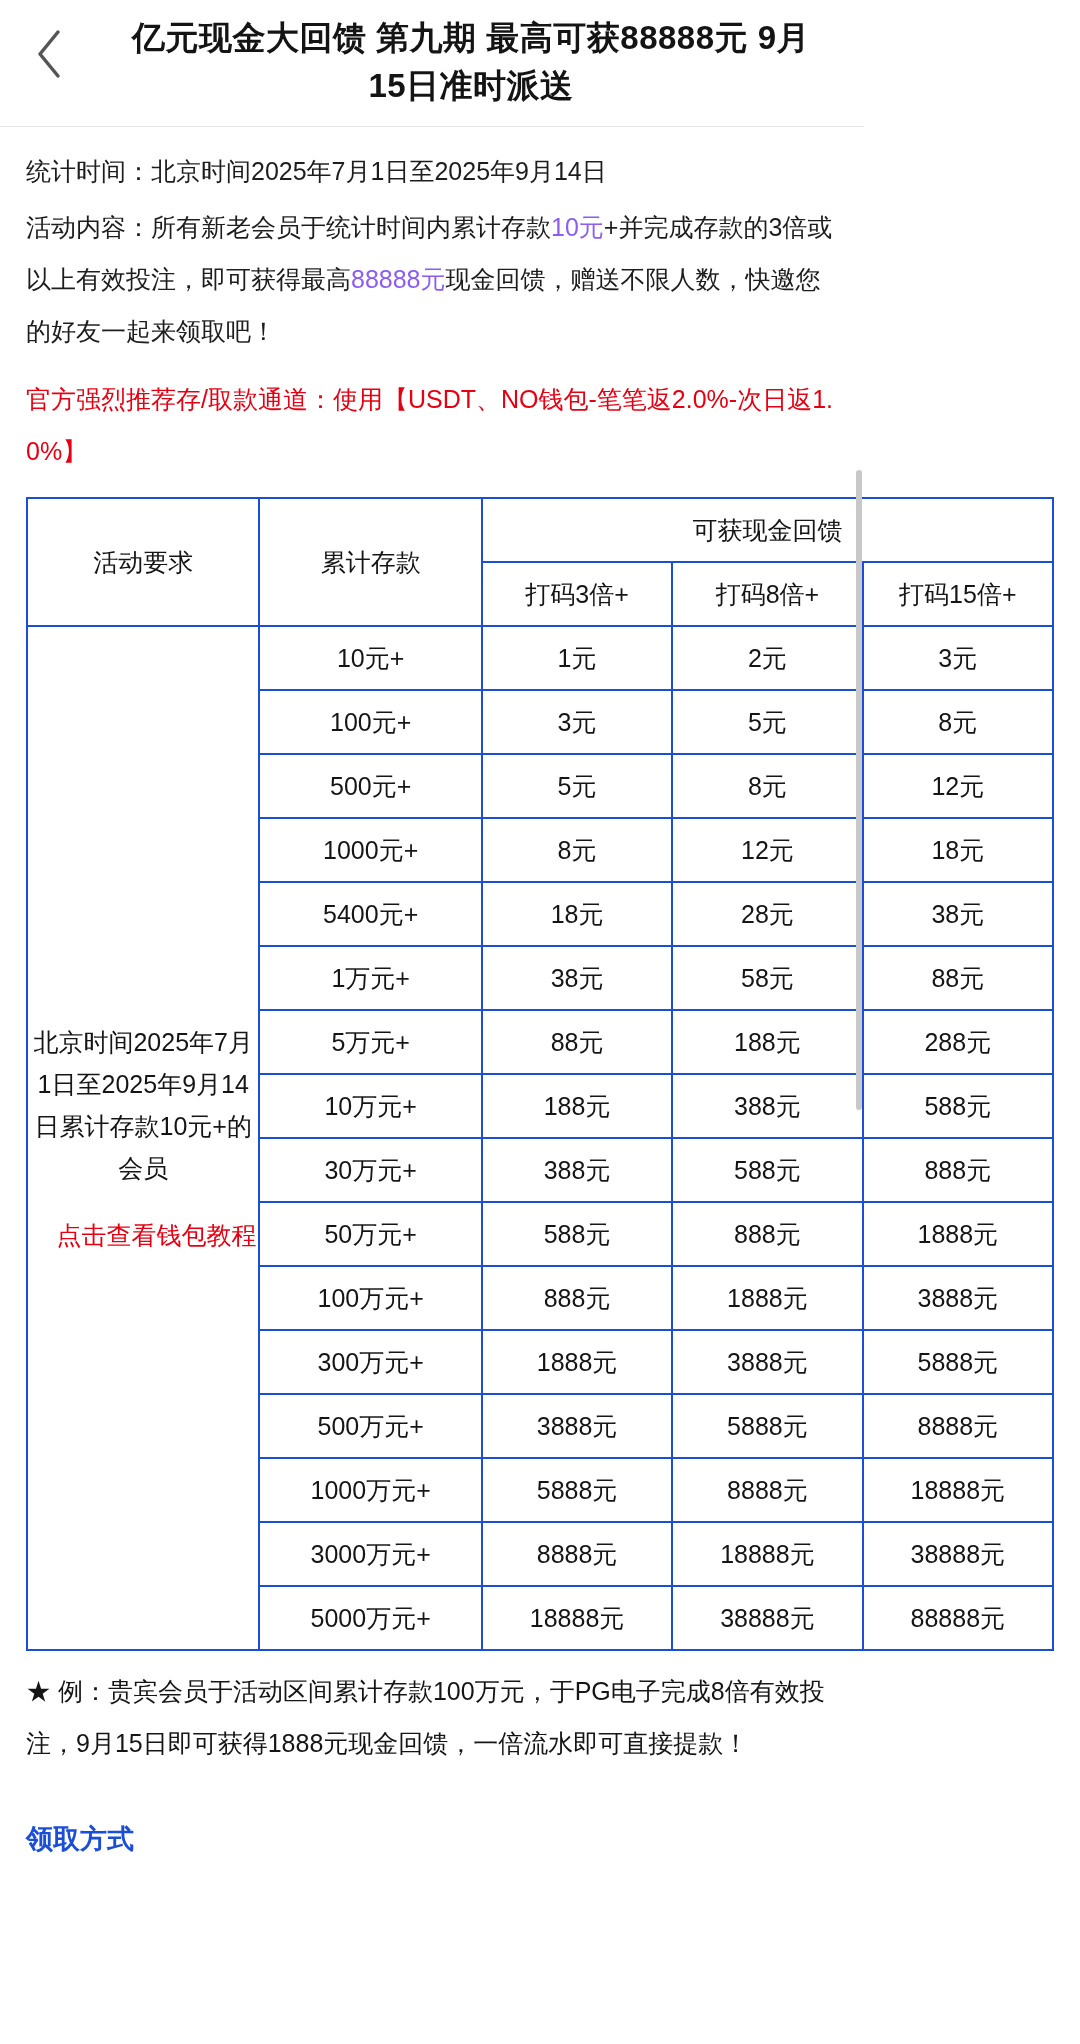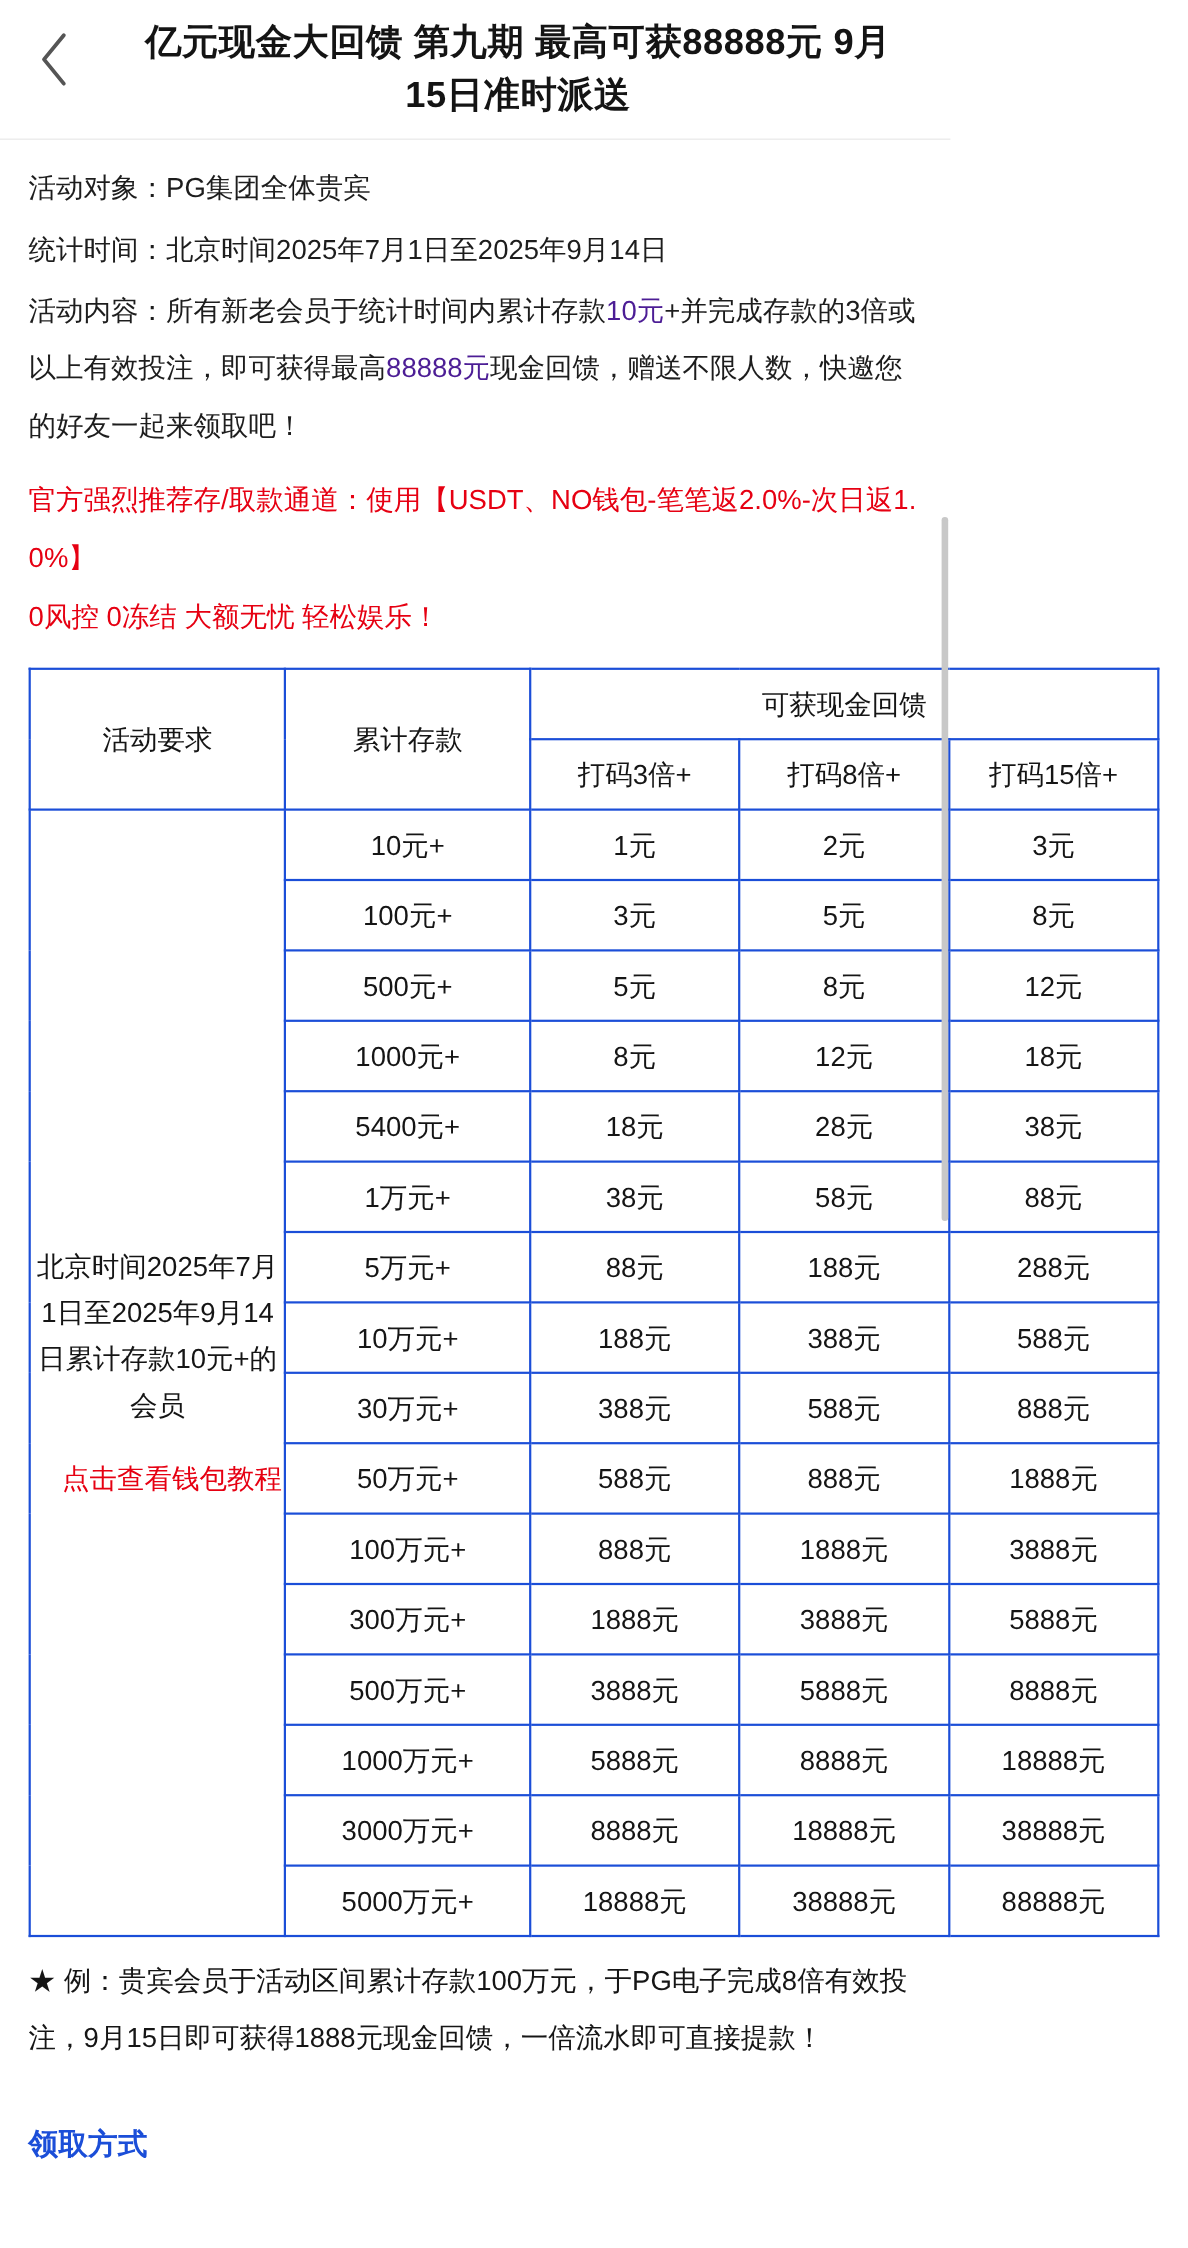--- a/index.html
+++ b/index.html
@@ -61,21 +61,21 @@
   .para {
     font-size: 25px;
     line-height: 52px;
     color: #1d1d1d;
     margin: 0 0 4px 0;
     word-break: break-all;
   }
   .para.indent-block {
     text-indent: 0;
   }
-  .red { color: #4c1d95; }
+  .red { color: #8b5cf6; }
   .promo {
     font-size: 25px;
     line-height: 52px;
     color: #e60012;
     margin: 16px 0 2px 0;
     font-weight: 400;
     word-break: break-all;
   }
   .promo.second { margin-top: 0; }
 
@@ -179,34 +179,30 @@
         <svg width="34" height="56" viewBox="0 0 34 56" fill="none" xmlns="http://www.w3.org/2000/svg">
           <path d="M25 6 L7 28 L25 50" stroke="#555555" stroke-width="3.5" stroke-linecap="round" stroke-linejoin="round" fill="none"></path>
         </svg>
       </span>
     </div>
     <div class="header-title">亿元现金大回馈 第九期 最高可获88888元 9月15日准时派送</div>
   </div>
 
   <div class="content">
 
-    <p class="para">
-      <span>活动对象：</span><span>PG集团全体贵宾</span>
-    </p>
 
     <p class="para">
       <span>统计时间：</span><span>北京时间2025年7月1日至2025年9月14日</span>
     </p>
 
     <p class="para indent-block">
       <span>活动内容：</span><span>所有新老会员于统计时间内累计存款</span><span class="red">10元</span><span>+并完成存款的3倍或以上有效投注，即可获得最高</span><span class="red">88888元</span><span>现金回馈，赠送不限人数，快邀您的好友一起来领取吧！</span>
     </p>
 
     <p class="promo">官方强烈推荐存/取款通道：使用【USDT、NO钱包-笔笔返2.0%-次日返1.0%】</p>
-    <p class="promo second">0风控 0冻结 大额无忧 轻松娱乐！</p>
 
     <div class="table-wrap">
       <table class="reward">
         <colgroup>
           <col class="c1">
             <col class="c2">
             <col class="c3">
             <col class="c4">
             <col class="c5">
         </colgroup>

